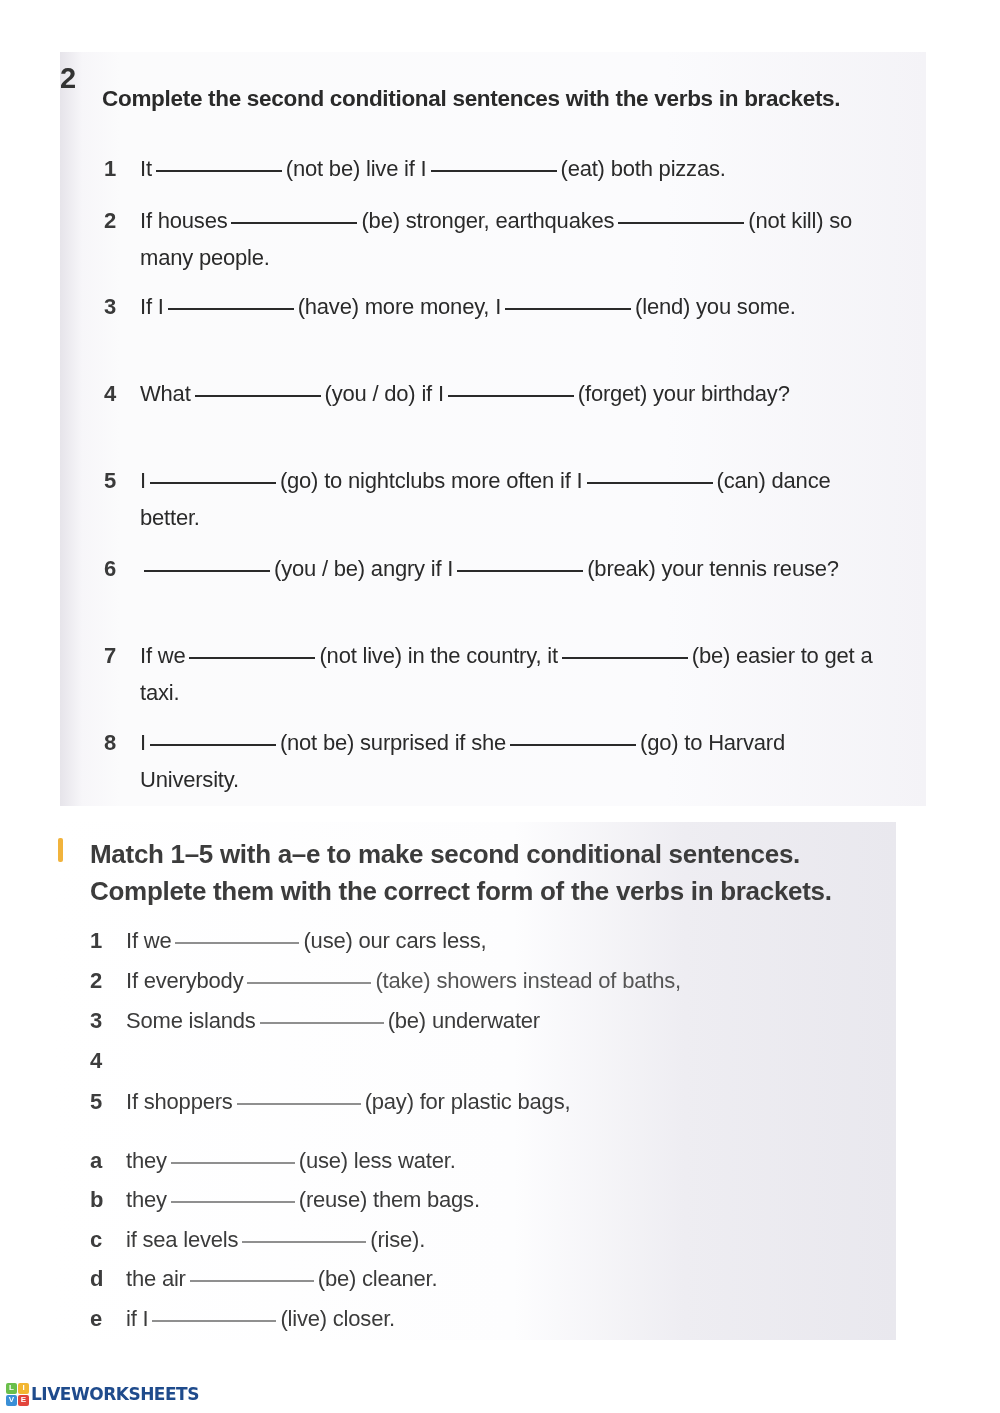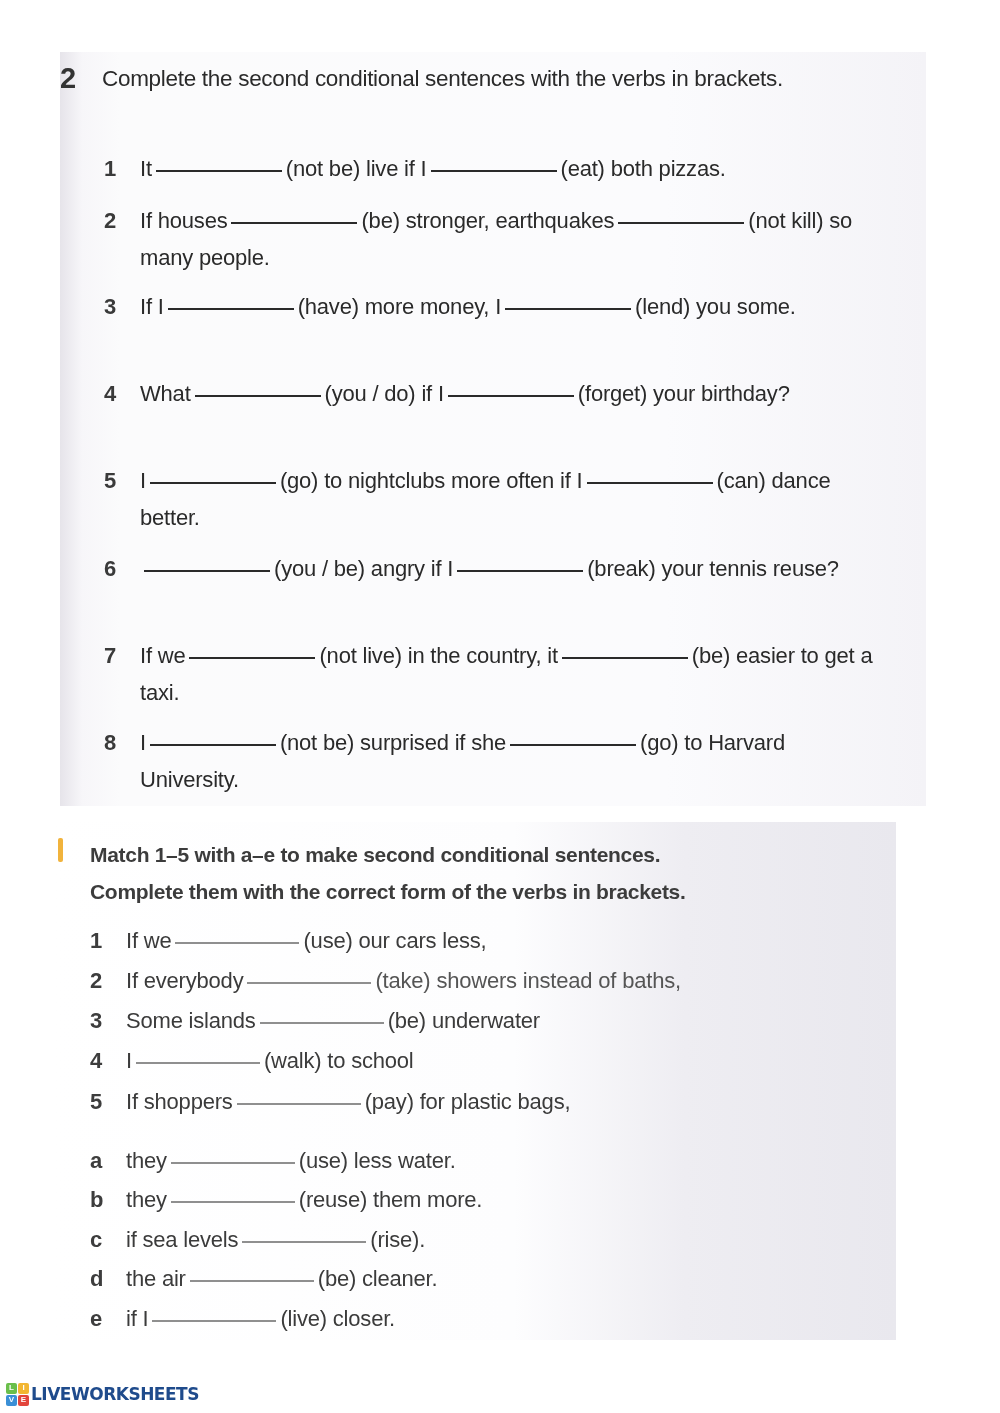--- a/index.html
+++ b/index.html
@@ -44,21 +44,21 @@
       line-height: 40px;
     }
     .ex-title {
       font-size: 22.5px;
       line-height: 42px;
       color: #2a2a2a;
       letter-spacing: -0.3px;
       font-weight: bold;
       font-family: "Liberation Sans", sans-serif;
     }
-    .ex1-title { width: 760px; font-weight: normal; }
+    .ex1-title { width: 760px; font-weight: bold; margin-top: 20px; }
     .item {
       position: absolute;
       display: flex;
       font-size: 22px;
       line-height: 37px;
       letter-spacing: -0.2px;
       color: #2a2a2a;
     }
     .item-num {
       width: 36px;
@@ -74,21 +74,21 @@
       width: 126px;
       border-bottom: 2px solid #2a2a2a;
       height: 0;
       vertical-align: 4px;
       margin: 0 4px;
       cursor: text;
     }
 
     
     .ex2 .ex-title {
-      font-size: 21px;
+      font-size: 26px;
       line-height: 37px;
       color: #3c3c3c;
     }
     .ex2-marker {
       position: absolute;
       left: 58px;
       top: 838px;
       width: 5px;
       height: 24px;
       background: #f1b33c;
@@ -231,34 +231,33 @@
 <div class="m-item" style="left:90px; top:966px;">
   <span class="item-num">2</span>
   <span><span>If everybody</span><span class="blank"></span><span class="fade">(take) showers instead of baths,</span></span>
 </div>
 <div class="m-item" style="left:90px; top:1006px;">
   <span class="item-num">3</span>
   <span><span>Some islands</span><span class="blank"></span><span>(be) underwater</span></span>
 </div>
 <div class="m-item" style="left:90px; top:1046px;">
   <span class="item-num">4</span>
-  <span><span>I</span><span class="blank"></span><span>(walk) to school</span></span>
 </div>
 <div class="m-item" style="left:90px; top:1087px;">
   <span class="item-num">5</span>
   <span><span>If shoppers</span><span class="blank"></span><span>(pay) for plastic bags,</span></span>
 </div>
 
 <div class="m-item" style="left:90px; top:1146px;">
   <span class="item-num">a</span>
   <span><span>they</span><span class="blank"></span><span>(use) less water.</span></span>
 </div>
 <div class="m-item" style="left:90px; top:1185px;">
   <span class="item-num">b</span>
-  <span><span>they</span><span class="blank"></span><span>(reuse) them more.</span></span>
+  <span><span>they</span><span class="blank"></span><span>(reuse) them bags.</span></span>
 </div>
 <div class="m-item" style="left:90px; top:1225px;">
   <span class="item-num">c</span>
   <span><span>if sea levels</span><span class="blank"></span><span>(rise).</span></span>
 </div>
 <div class="m-item" style="left:90px; top:1264px;">
   <span class="item-num">d</span>
   <span><span>the air</span><span class="blank"></span><span>(be) cleaner.</span></span>
 </div>
 <div class="m-item" style="left:90px; top:1304px;">

